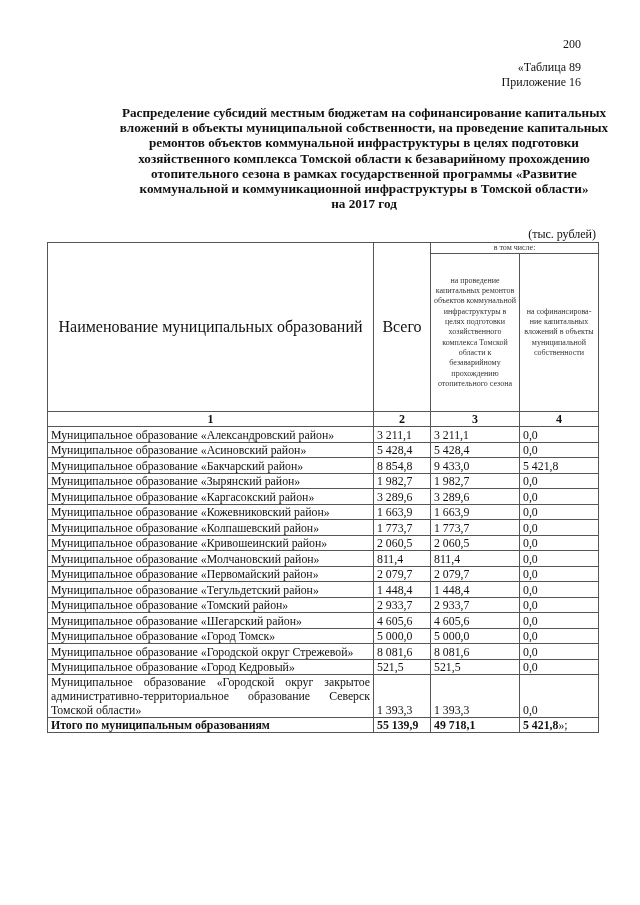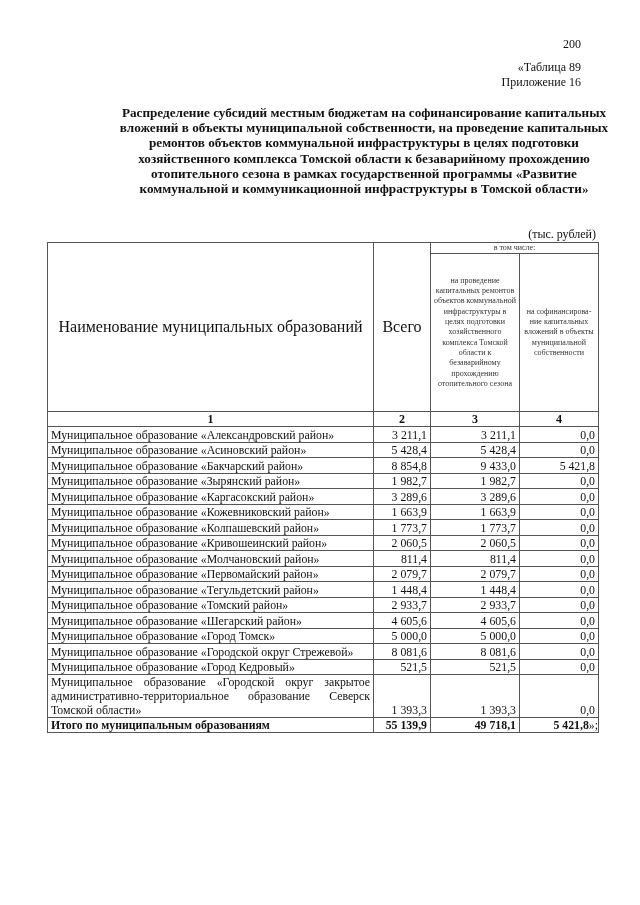--- a/index.html
+++ b/index.html
@@ -23,41 +23,42 @@
   }
   table.main {
     position: absolute; left: 47px; top: 242px; width: 551px;
     border-collapse: collapse; table-layout: fixed; font-size: 11.8px;
   }
   table.main td {
     border: 1px solid #555; padding: 0 3px; line-height: 14px; vertical-align: bottom;
   }
   table.main tr.data td { height: 14.5px; }
   .c-name { width: 319px; text-align: left; }
-  .c-num { text-align: right; }
+  .c-num { }
   .hdr-name, .hdr-total { text-align: center; vertical-align: middle !important; font-size: 16px; }
   .hdr-sub { text-align: center; font-size: 8px; line-height: 10.3px !important; vertical-align: middle !important; padding: 1px 2px !important; color: #333; }
   .hdr-group { text-align: center; font-size: 8px; line-height: 10px !important; height: 10px; color: #333; }
   tr.colnums td { text-align: center; font-weight: bold; font-size: 12px; height: 13px; }
   .justify { text-align: justify; text-align-last: left; margin-left: 9px; }
   tr.total td { font-weight: bold; }
   .suffix { font-weight: normal; }
 </style>
 </head>
 <body>
 
 <div class="page-number">200</div>
 
 <div class="table-ref">
   <div>«Таблица 89</div>
   <div>Приложение 16</div>
 </div>
 
 <div class="title">
   <div>Распределение субсидий местным бюджетам на софинансирование капитальных вложений в объекты муниципальной собственности, на проведение капитальных ремонтов объектов коммунальной инфраструктуры в целях подготовки хозяйственного комплекса Томской области к безаварийному прохождению отопительного сезона  в рамках государственной программы «Развитие коммунальной и коммуникационной инфраструктуры в Томской области»</div>
+  <div>на 2017 год</div>
 </div>
 
 <div class="unit">(тыс. рублей)</div>
 
 <table class="main">
   <colgroup>
     <col style="width:326px">
     <col style="width:57px">
     <col style="width:89px">
     <col style="width:79px">

